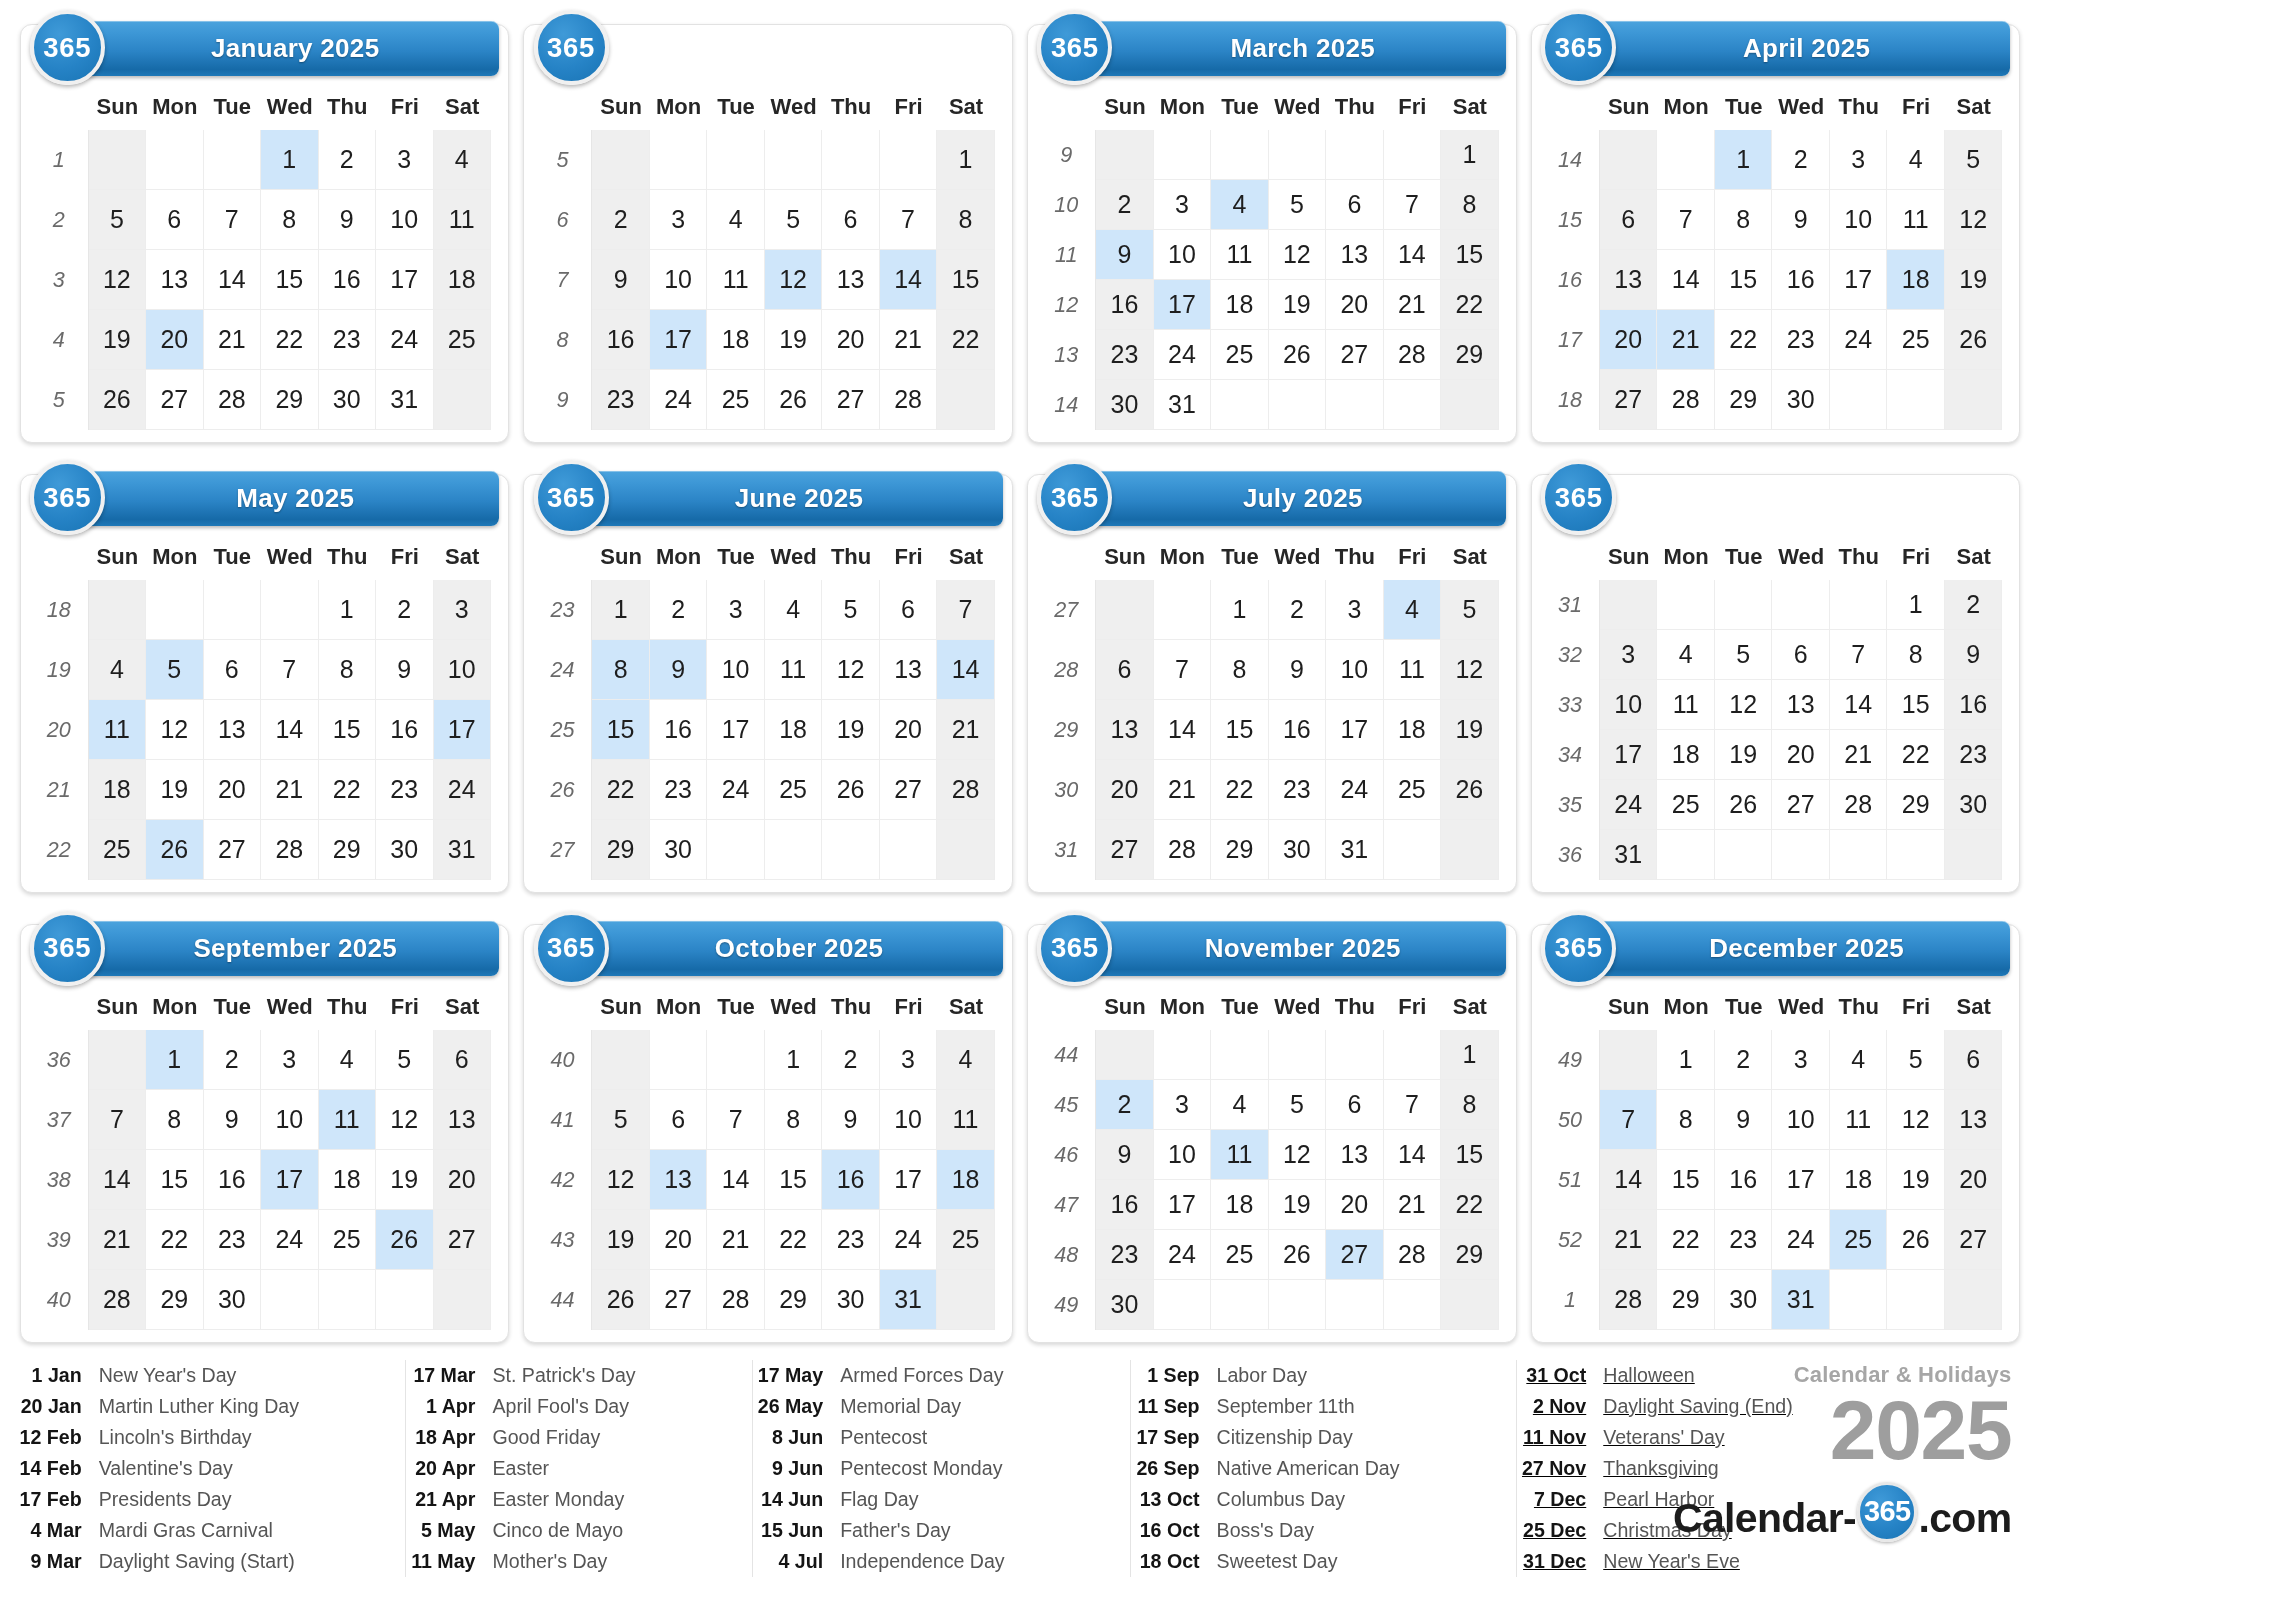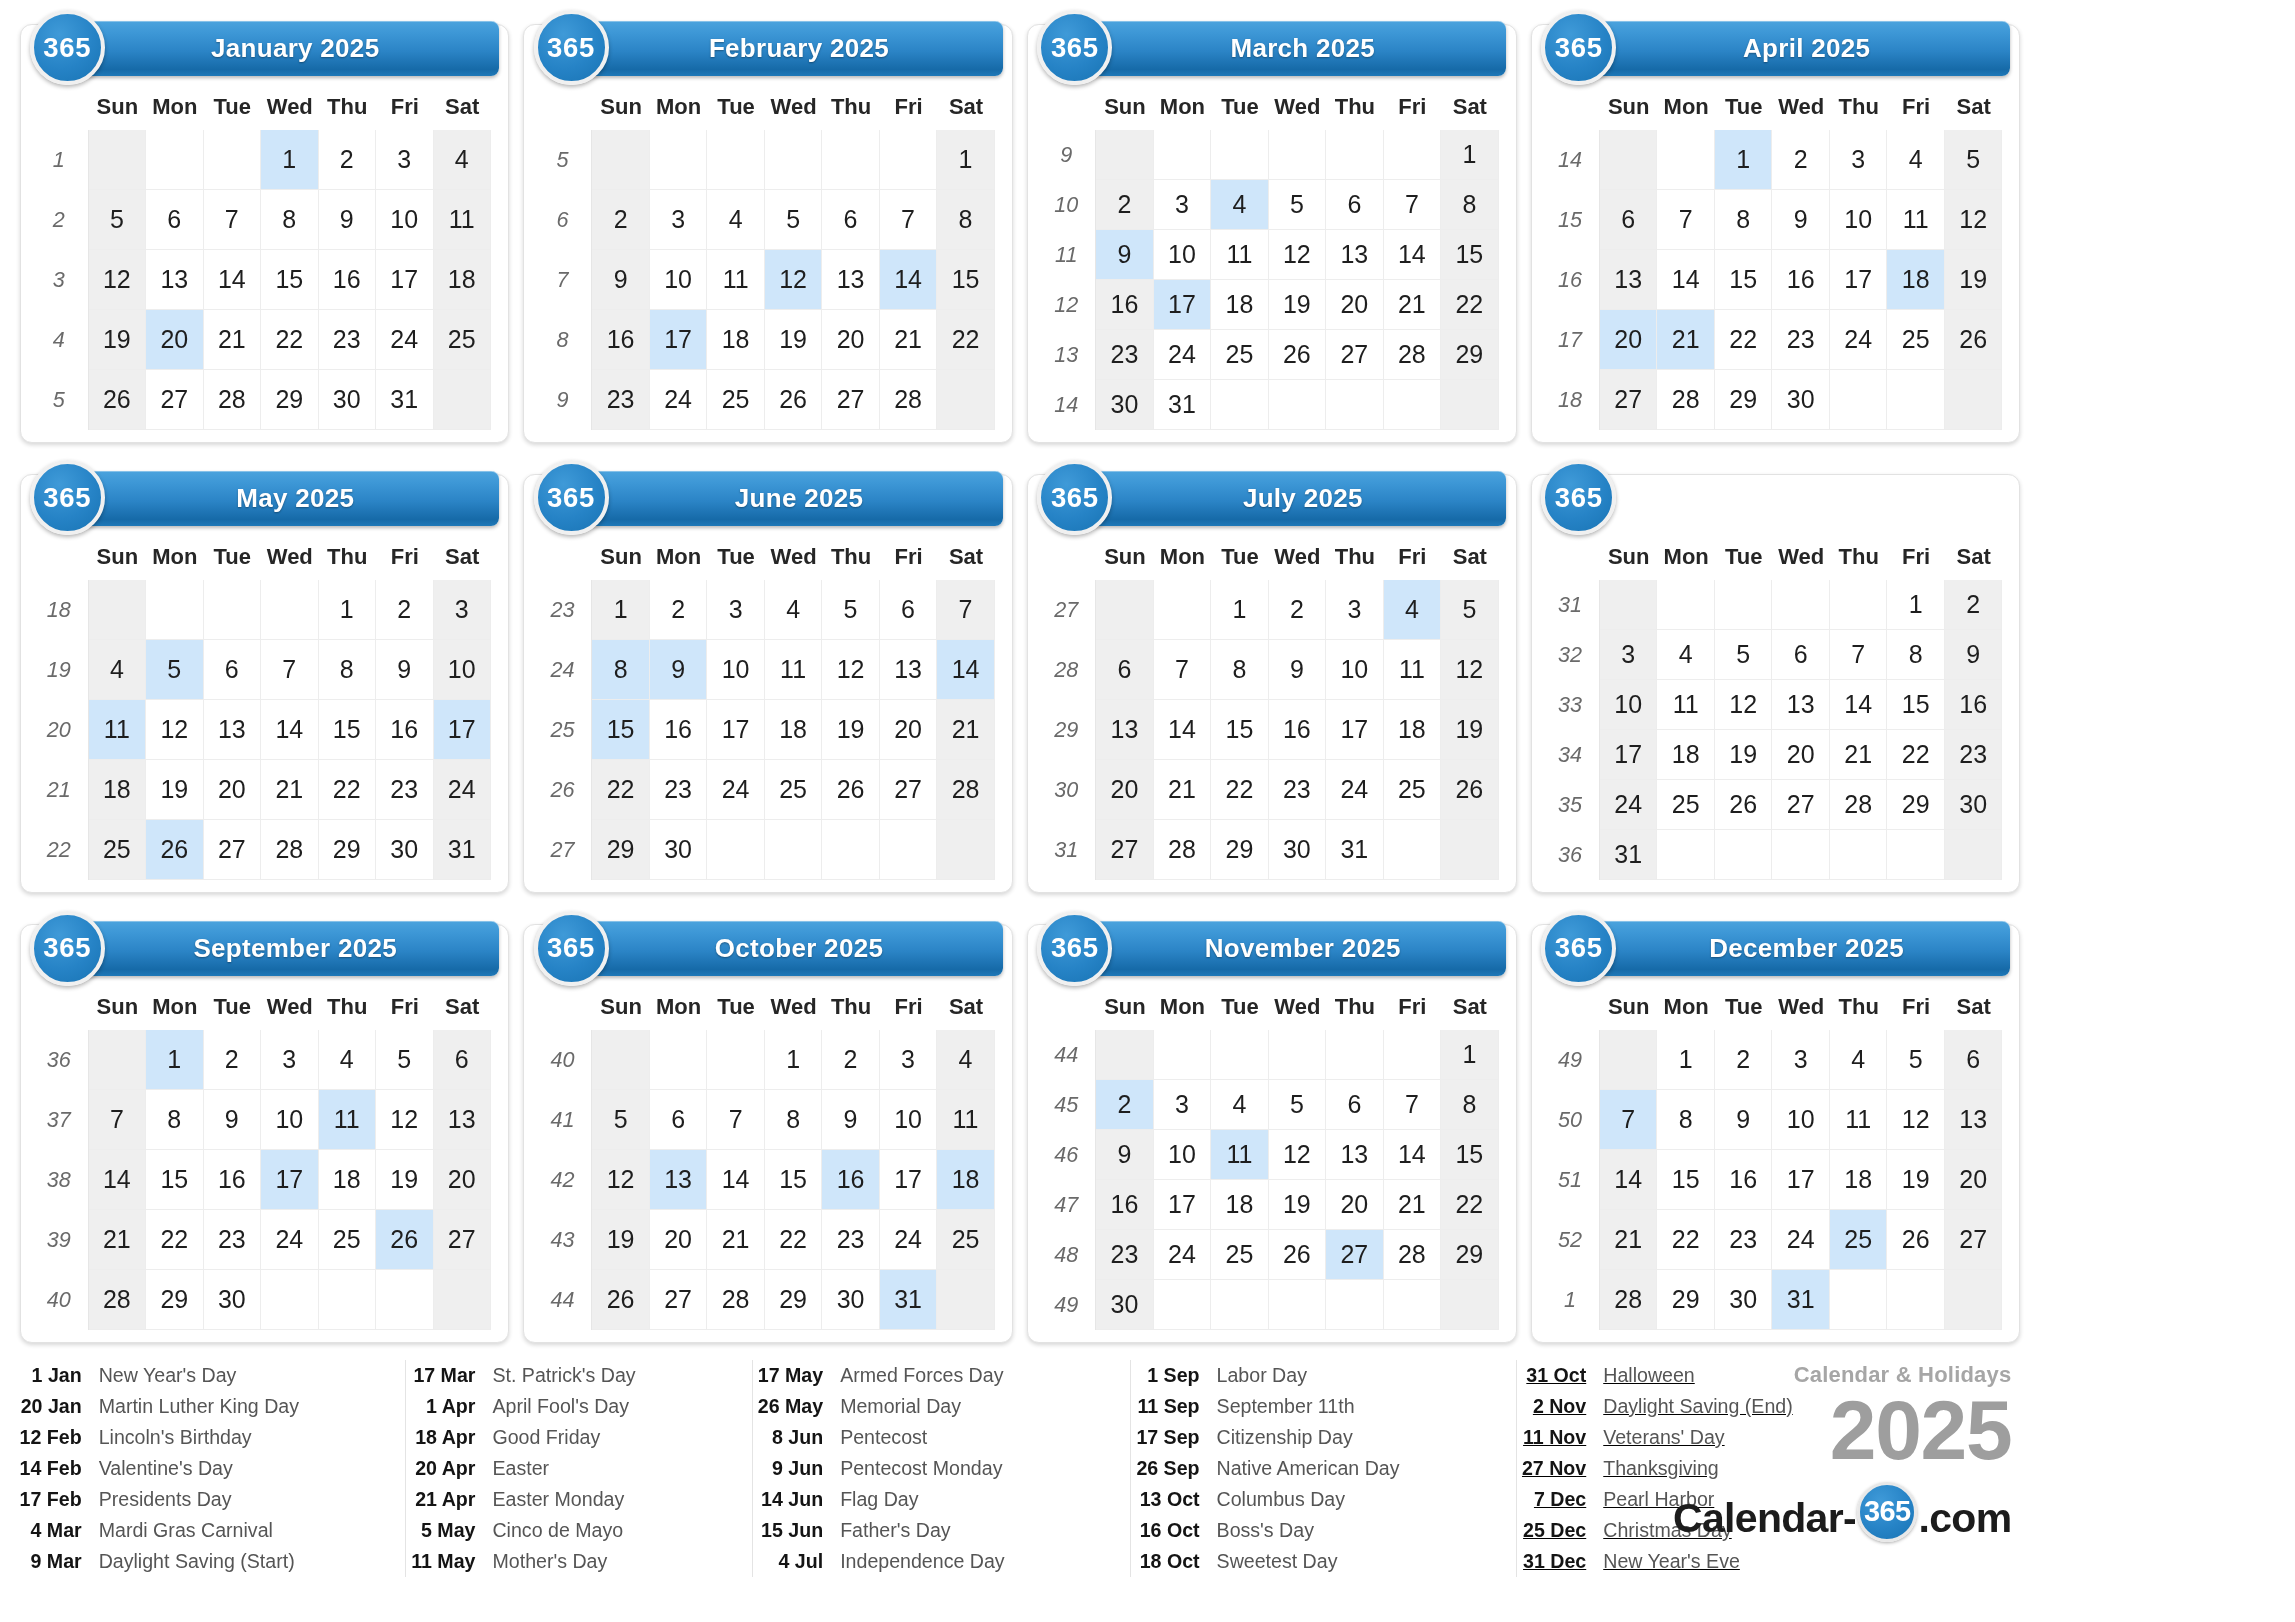--- a/index.html
+++ b/index.html
@@ -245,23 +245,20 @@
             <div class="cell">28</div>
             <div class="cell">29</div>
             <div class="cell">30</div>
             <div class="cell">31</div>
             <div class="cell we empty"></div>
           </div>
         </div>
       </div>
       <div class="month">
         <div class="badge">365</div>
-        <div class="mhead">
-          <div class="mtitle">February 2025</div>
-        </div>
         <div class="dow">
           <span>Sun</span>
           <span>Mon</span>
           <span>Tue</span>
           <span>Wed</span>
           <span>Thu</span>
           <span>Fri</span>
           <span>Sat</span>
         </div>
         <div class="body">

